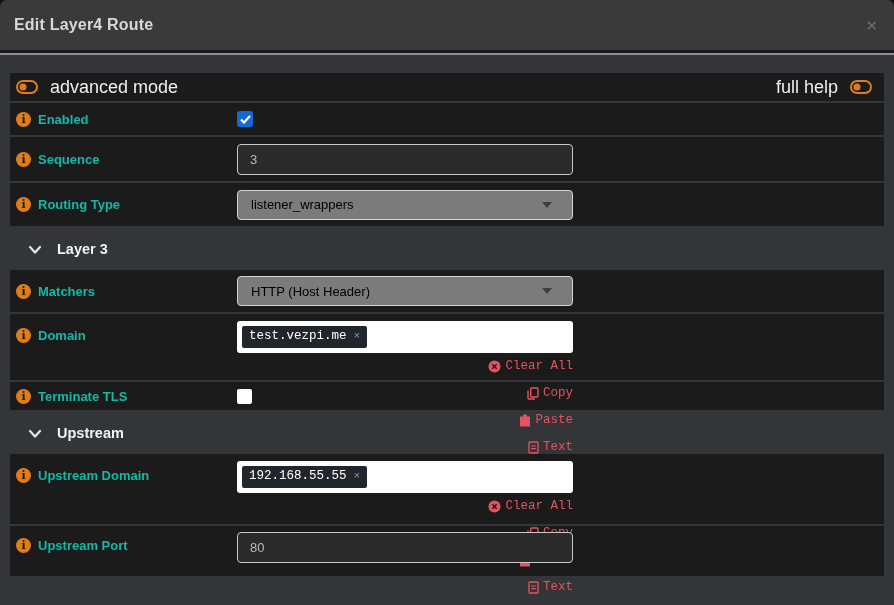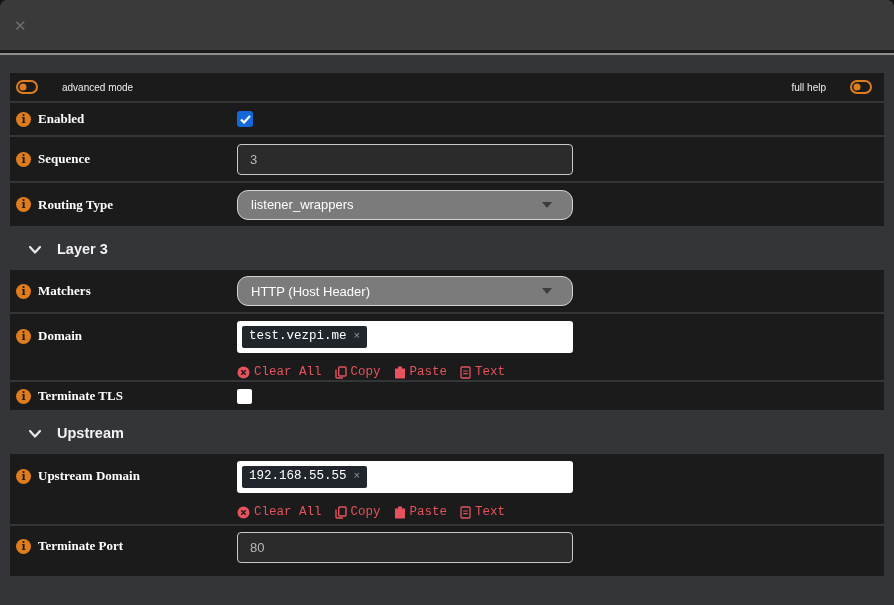--- a/index.html
+++ b/index.html
@@ -24,25 +24,25 @@
   
   .modal-body { background:#343538; padding:18px 10px 0 10px; }
 
   .row {
     background:#1b1b1b; display:flex; align-items:center;
     padding-left:6px; margin-bottom:2px;
   }
 
   
   .toggle-row { height:28px; justify-content:space-between; padding-right:12px; margin-bottom:2px; }
-  .toggle-group { display:flex; align-items:center; gap:24px; color:#efefef; font-size:10px; cursor:pointer; }
+  .toggle-group { display:flex; align-items:center; gap:12px; color:#efefef; font-size:18px; cursor:pointer; }
 
   
   .label-col { width:221px; display:flex; align-items:center; gap:7px; flex-shrink:0; }
-  .label-col .lbl { color:#ffffff; font-size:13px; font-weight:bold;font-family:Liberation Serif, serif; }
+  .label-col .lbl { color:#14b8a6; font-size:13px; font-weight:bold; }
   .info {
     width:15px; height:15px; border-radius:50%; background:#df7d1e;
     display:inline-flex; align-items:center; justify-content:center; flex-shrink:0;
   }
   .info i {
     color:#1b1b1b; font-size:11px; font-weight:bold; font-style:normal;
     font-family:"DejaVu Serif", serif; line-height:1;
   }
 
   
@@ -63,21 +63,21 @@
   .section svg { margin-top:2px; }
 
   
   .text-input {
     width:336px; height:31px; background:#2b2b2b; border:1px solid #c9c9c9;
     border-radius:4px; color:#b9b9b9; font-size:13px; padding:0 12px;
     font-family:"Liberation Sans", sans-serif; outline:none;
   }
   .select {
     width:336px; height:30px; background:#7b7b7b; border:1px solid #d4d4d4;
-    border-radius:11px; color:#ffffff; font-size:13px; padding:0 20px 0 13px;
+    border-radius:4px; color:#000000; font-size:13px; padding:0 20px 0 13px;
     display:flex; align-items:center; justify-content:space-between; cursor:pointer;
   }
   .caret {
     width:0; height:0; border-left:5px solid transparent; border-right:5px solid transparent;
     border-top:6px solid #3d3d3d;
   }
   .checkbox-checked {
     width:16px; height:16px; background:#1568d8; border-radius:3px;
     display:flex; align-items:center; justify-content:center; cursor:pointer;
   }
@@ -88,30 +88,31 @@
   .token-box {
     width:336px; height:32px; background:#ffffff; border-radius:3px;
     display:flex; align-items:center; padding:0 5px; gap:4px;
   }
   .token {
     background:#20262c; color:#ffffff; font-size:12.5px; border-radius:2px;
     padding:3px 7px 4px 7px; display:inline-flex; align-items:center; gap:7px; line-height:1.2;
   }
   .token .tok-x { color:#8f9aa5; font-size:11px; cursor:pointer; }
 
-  .token-actions { display:flex; align-items:flex-end; gap:13px; margin-top:12px; color:#e5535e; }
+  .token-actions { display:flex; align-items:flex-end; gap:13px; margin-top:6px; color:#e5535e;flex-direction:column; }
   .token-action { display:inline-flex; align-items:center; gap:4px; font-size:12.5px; cursor:pointer; color:#e5535e; }
   .token-action svg { flex-shrink:0; }
 </style>
 </head>
 <body>
 
 <div class="modal">
 
   <div class="modal-header">
+    <div class="modal-title">Edit Layer4 Route</div>
     <div class="modal-close">✕</div>
   </div>
   <div class="sep-dark"></div>
   <div class="sep-light"></div>
 
   <div class="modal-body">
 
     <div class="row toggle-row">
       <div class="toggle-group">
         <svg width="22" height="14" viewBox="0 0 22 14">
@@ -296,19 +297,19 @@
           </span>
         </div>
       </div>
     </div>
 
     <div class="row r-port">
       <div class="label-col">
         <span class="info">
             <i>i</i>
           </span>
-        <span class="lbl">Terminate Port</span>
+        <span class="lbl">Upstream Port</span>
       </div>
       <input class="text-input" type="text" value="80" style="">
     </div>
 
   </div>
 </div>
 
 </body></html>

